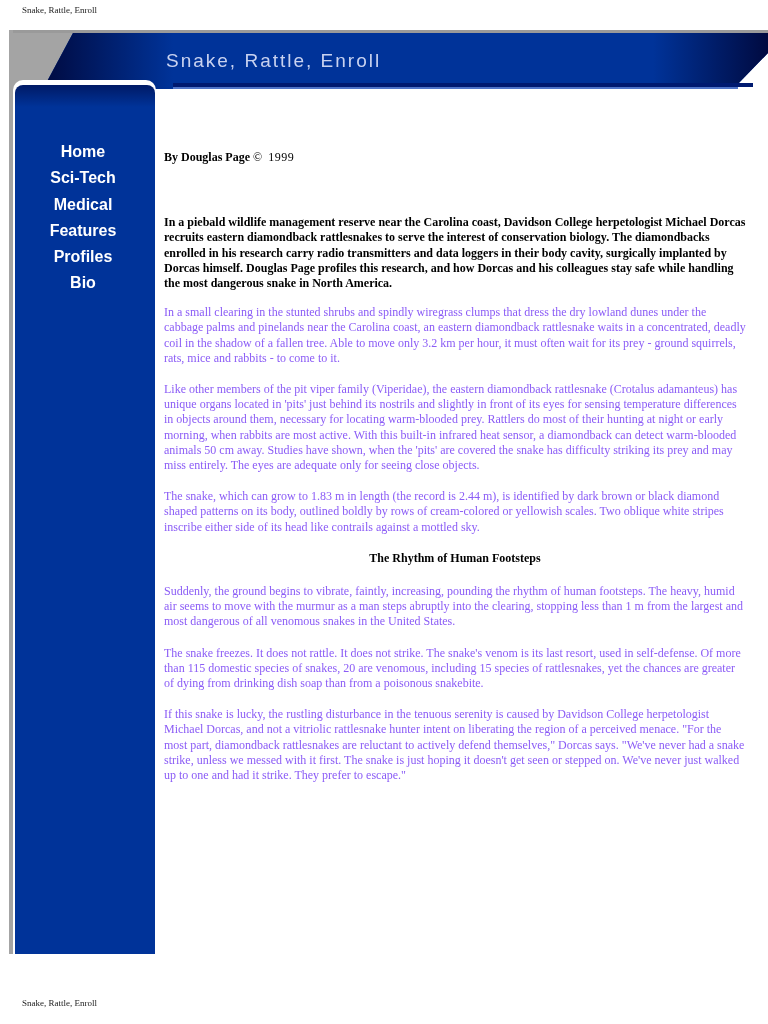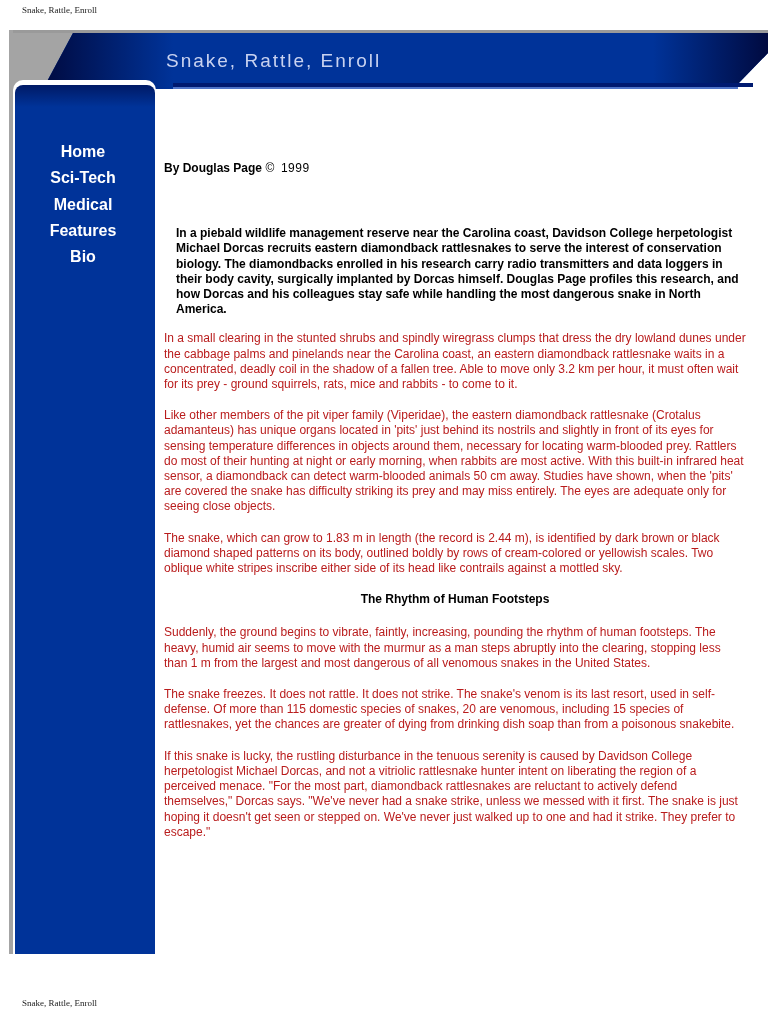--- a/index.html
+++ b/index.html
@@ -22,26 +22,26 @@
   .sidebar-rail { position: absolute; left: 13px; top: 80px; width: 143px; height: 20px; background: #ffffff; border-radius: 10px 10px 0 0; }
 
   
   .sidebar { position: absolute; left: 15px; top: 85px; width: 140px; height: 869px; background: #003399;
              border-radius: 8px 8px 0 0;
              background-image: linear-gradient(to bottom, #001a66 0px, #003399 22px, #003399 100%); }
   .nav { position: absolute; left: 15px; top: 143px; width: 136px; }
   .nav-item { display: block; text-align: center; color: #ffffff; font-weight: bold; font-size: 16px; height: 26.3px; line-height: 18px; text-decoration: none; cursor: pointer; }
 
   
-  .content { position: absolute; left: 164px; top: 161px; width: 582px; color: #000; font-size: 12px; line-height: 15.2px; }
+  .content { position: absolute; left: 164px; top: 150px; width: 582px; color: #000; font-size: 12px; line-height: 15.2px; font-family: Liberation Serif, serif; }
   .byline { font-size: 12px; margin: 0 0 50px 0; }
   .byline b { font-weight: bold; }
   .byline .year { letter-spacing: 0.5px; }
-  .lede { font-weight: bold; margin: 0 0 14px 12px; }
-  .para { margin: 0 0 16px 0; color: #b91c1c; }
+  .lede { font-weight: bold; margin: 0 0 14px 0; }
+  .para { margin: 0 0 16px 0; color: #8b5cf6; }
   .subhead { font-weight: bold; text-align: center; margin: 0 0 18px 0; }
 </style>
 </head>
 <body>
 
 <div class="print-header">Snake, Rattle, Enroll</div>
 
 <div class="frame-top"></div>
 <div class="frame-left"></div>
 <div class="frame-grey-corner"></div>
@@ -70,20 +70,21 @@
 <div class="banner-title">Snake, Rattle, Enroll</div>
 
 <div class="sidebar-rail"></div>
 <div class="sidebar"></div>
 
 <nav class="nav">
   <a class="nav-item">Home</a>
   <a class="nav-item">Sci-Tech</a>
   <a class="nav-item">Medical</a>
   <a class="nav-item">Features</a>
+  <a class="nav-item">Profiles</a>
   <a class="nav-item">Bio</a>
 </nav>
 
 <main class="content">
   <p class="byline">
     <b>By Douglas Page</b>
     <span>©</span>&nbsp;
     <span class="year">1999</span>
   </p>
 

